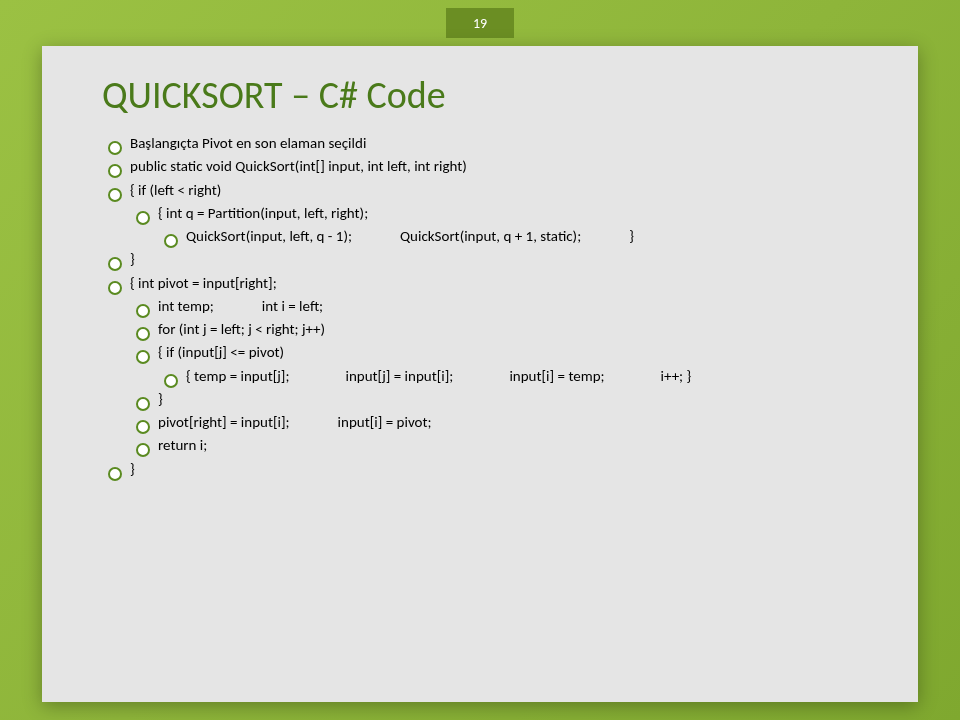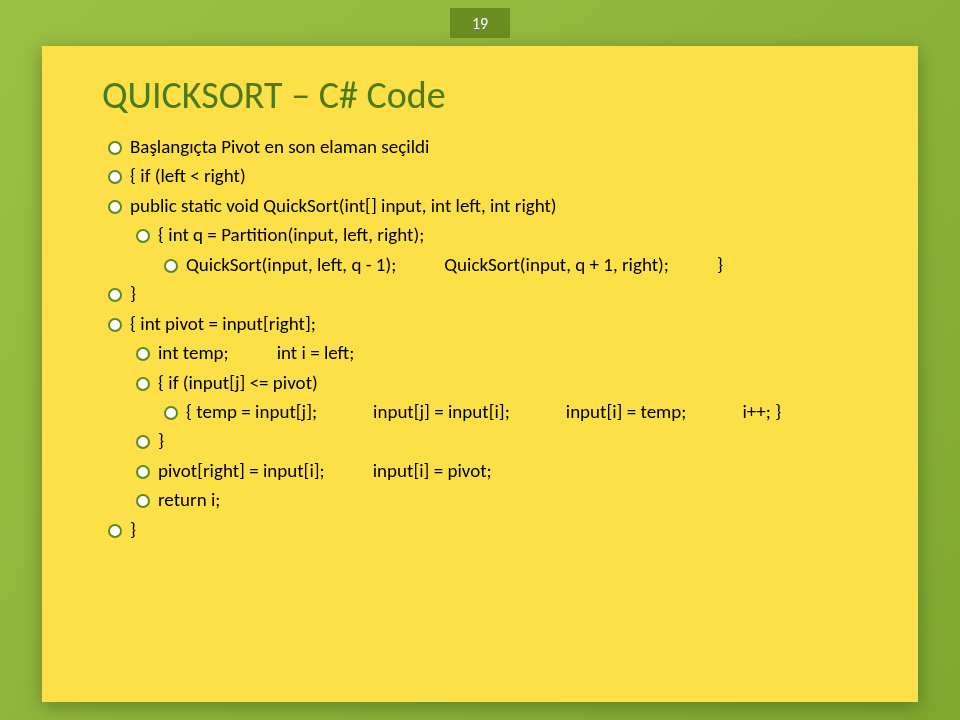--- a/index.html
+++ b/index.html
@@ -11,50 +11,50 @@
     padding: 0;
     overflow: hidden;
   }
   .page-number-badge {
     position: absolute;
     top: 8px;
     left: 50%;
     transform: translateX(-50%);
     background: #6b8e23;
     color: #fff;
-    width: 60px;
+    width: 68px;
     height: 30px;
     display: flex;
     align-items: center;
     justify-content: center;
-    font-size: 16px;
+    font-size: 14px;
   }
   .card {
     position: absolute;
     top: 46px;
     left: 42px;
     right: 42px;
     bottom: 18px;
-    background: #fde047;
+    background: #e5e5e5;
     box-shadow: 0 4px 18px rgba(0,0,0,0.3);
     padding: 26px 60px 7px 60px;
   }
   .title {
     color: #4a7a1a;
     font-size: 38px;
     font-weight: 400;
     margin-bottom: 14px;
   }
   .lines {
     list-style: none;
   }
   .lines li {
     position: relative;
     padding-left: 28px;
-    font-size: 19px;
+    font-size: 15px;
     line-height: 1.55;
     color: #000;
     font-family: Calibri, 'Segoe UI', Arial, sans-serif;
   }
   .lines li::before {
     content: "";
     position: absolute;
     left: 6px;
     top: 9px;
     width: 10px;
@@ -73,27 +73,28 @@
 <body>
 
 <div class="page-number-badge">
   <span>19</span>
 </div>
 
 <div class="card">
   <h1 class="title">QUICKSORT – C# Code</h1>
   <ul class="lines">
       <li><span class="seg">Başlangıçta Pivot en son elaman seçildi</span></li>
+      <li><span class="seg">public static void QuickSort(int[] input, int left, int right)</span></li>
       <li><span class="seg">{    if (left &lt; right)</span></li>
-      <li><span class="seg">public static void QuickSort(int[] input, int left, int right)</span></li>
       <li class="ind1"><span class="seg">{  int q = Partition(input, left, right);</span></li>
-      <li class="ind2"><span class="seg">QuickSort(input, left, q - 1);</span><span class="gap-sm"></span><span class="seg">QuickSort(input, q + 1, right);</span><span class="gap-sm"></span><span class="seg">}</span></li>
+      <li class="ind2"><span class="seg">QuickSort(input, left, q - 1);</span><span class="gap-sm"></span><span class="seg">QuickSort(input, q + 1, static);</span><span class="gap-sm"></span><span class="seg">}</span></li>
       <li><span class="seg">}</span></li>
       <li><span class="seg">{   int pivot = input[right];</span></li>
       <li class="ind1"><span class="seg">int temp;</span><span class="gap-sm"></span><span class="seg">int i = left;</span></li>
+      <li class="ind1"><span class="seg">for (int j = left; j &lt; right; j++)</span></li>
       <li class="ind1"><span class="seg">{  if (input[j] &lt;= pivot)</span></li>
       <li class="ind2"><span class="seg">{   temp = input[j];</span><span class="gap-md"></span><span class="seg">input[j] = input[i];</span><span class="gap-md"></span><span class="seg">input[i] = temp;</span><span class="gap-md"></span><span class="seg">i++;  }</span></li>
       <li class="ind1"><span class="seg">}</span></li>
       <li class="ind1"><span class="seg">pivot[right] = input[i];</span><span class="gap-sm"></span><span class="seg">input[i] = pivot;</span></li>
       <li class="ind1"><span class="seg">return i;</span></li>
       <li><span class="seg">}</span></li>
     </ul>
 </div>
 
 </body></html>

